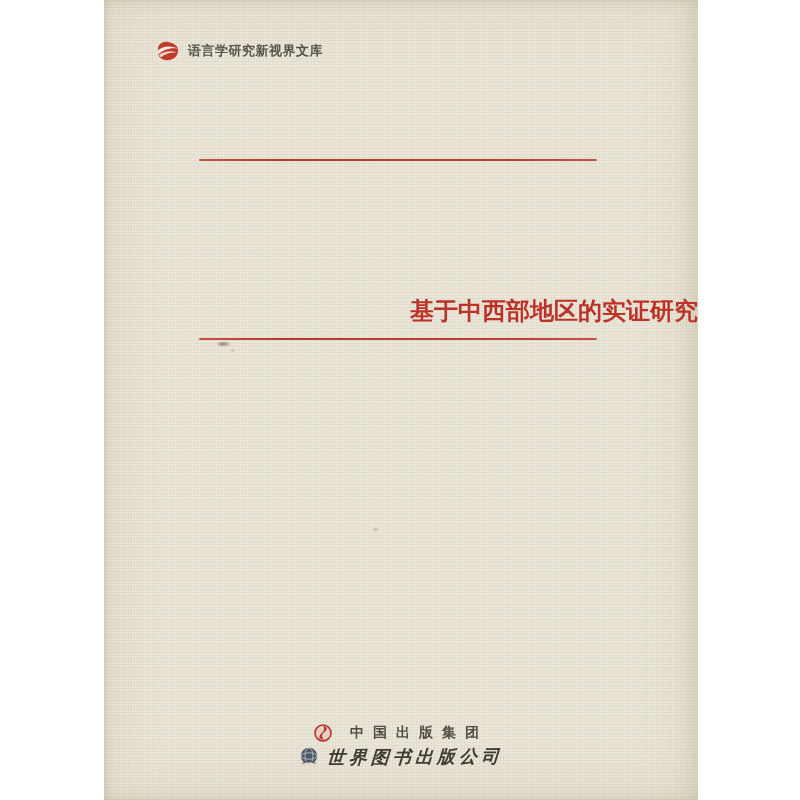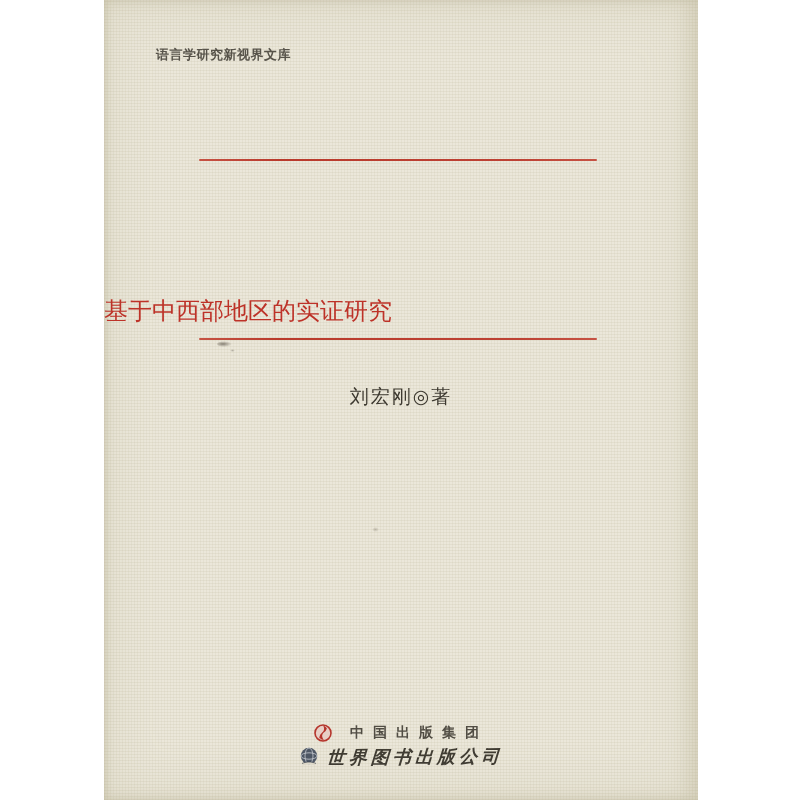--- a/index.html
+++ b/index.html
@@ -16,21 +16,21 @@
       repeating-linear-gradient(0deg,  rgba(197,191,166,0.22) 0 1px, rgba(0,0,0,0) 1px 3px),
       repeating-linear-gradient(90deg, rgba(203,197,172,0.20) 0 1px, rgba(0,0,0,0) 1px 3px);
     box-shadow:
       inset 0 0 55px rgba(168,158,124,0.18),
       inset -10px 0 16px rgba(168,158,124,0.20),
       inset 3px 0 6px rgba(168,158,124,0.25);
   }
   
   .series-row{
     position:absolute;left:52px;top:38px;height:26px;
-    display:flex;align-items:center;gap:8px;flex-direction:column;
+    display:flex;align-items:center;gap:8px;
   }
   .series-logo{width:24px;height:22px;display:block;}
   .series-label{
     font-size:13px;letter-spacing:0.5px;color:#57534a;
     font-family:"Liberation Sans","DejaVu Sans",sans-serif;
     font-weight:bold;
   }
   
   .rule{
     position:absolute;left:95px;width:398px;height:2px;
@@ -39,22 +39,22 @@
   }
   .rule-top{top:159px;}
   .rule-bottom{top:338px;}
   
   .title-block{
     position:absolute;left:0;top:188px;width:100%;text-align:center;
     color:#2a2822;font-weight:bold;
   }
   .title-line{font-size:36px;line-height:47px;letter-spacing:-2px;}
   .subtitle{
-    position:absolute;left:0;top:295px;width:100%;text-align:left;
-    color:#bd3228;font-weight:normal;font-size:24px;letter-spacing:0px;
+    position:absolute;left:0;top:295px;width:100%;text-align:right;
+    color:#bd3228;font-weight:bold;font-size:24px;letter-spacing:0px;
   }
   
   .author-line{
     position:absolute;left:0;top:384px;width:100%;text-align:center;
     color:#3c382f;font-size:19px;letter-spacing:2px;
   }
   
   .smudge{position:absolute;border-radius:50%;}
   .smudge-a{left:113px;top:341px;width:15px;height:6px;
     background:radial-gradient(ellipse at 40% 50%, rgba(58,50,40,0.55), rgba(58,50,40,0) 70%);}
@@ -102,21 +102,20 @@
 
 
   <div class="subtitle">基于中西部地区的实证研究</div>
 
   <div class="rule rule-bottom"></div>
 
   <div class="smudge smudge-a"></div>
   <div class="smudge smudge-b"></div>
   <div class="smudge smudge-c"></div>
 
-  <div class="author-line">刘宏刚◎著</div>
 
   <div class="publisher-group-row">
     <svg class="cnpg-logo" viewBox="0 0 18 18" aria-hidden="true">
       <circle cx="9" cy="9" r="8" fill="#e8cfc6"></circle>
       <circle cx="9" cy="9" r="8" fill="none" stroke="#b5352c" stroke-width="1.6"></circle>
       <path d="M9 1.5 C13 2.5 13.5 6 10.5 8 C7.5 10 7.5 13 10 16.2 C5.5 15.5 4.5 11.5 7.5 9.2 C10.5 7 10.8 4 9 1.5 Z" fill="#b5352c"></path>
       <circle cx="11.6" cy="4.6" r="1.1" fill="#b5352c"></circle>
       <circle cx="6.4" cy="13.4" r="1.1" fill="#b5352c"></circle>
     </svg>
     <span class="publisher-group-label">中国出版集团</span>

